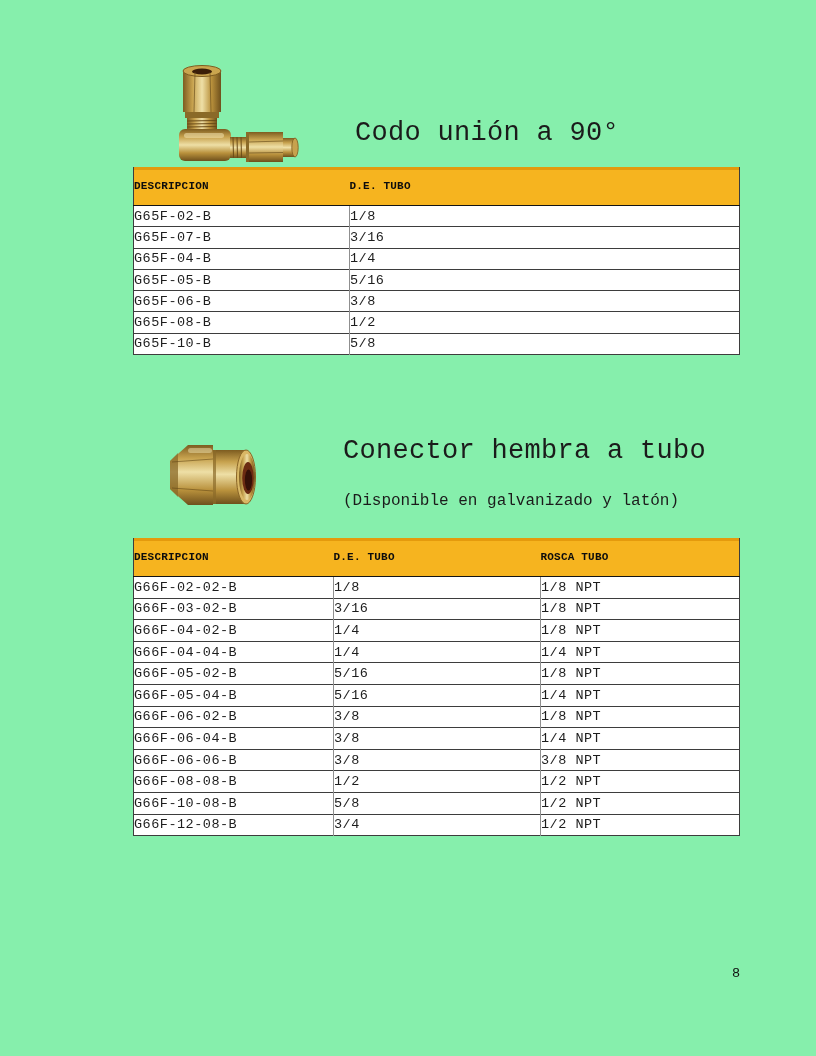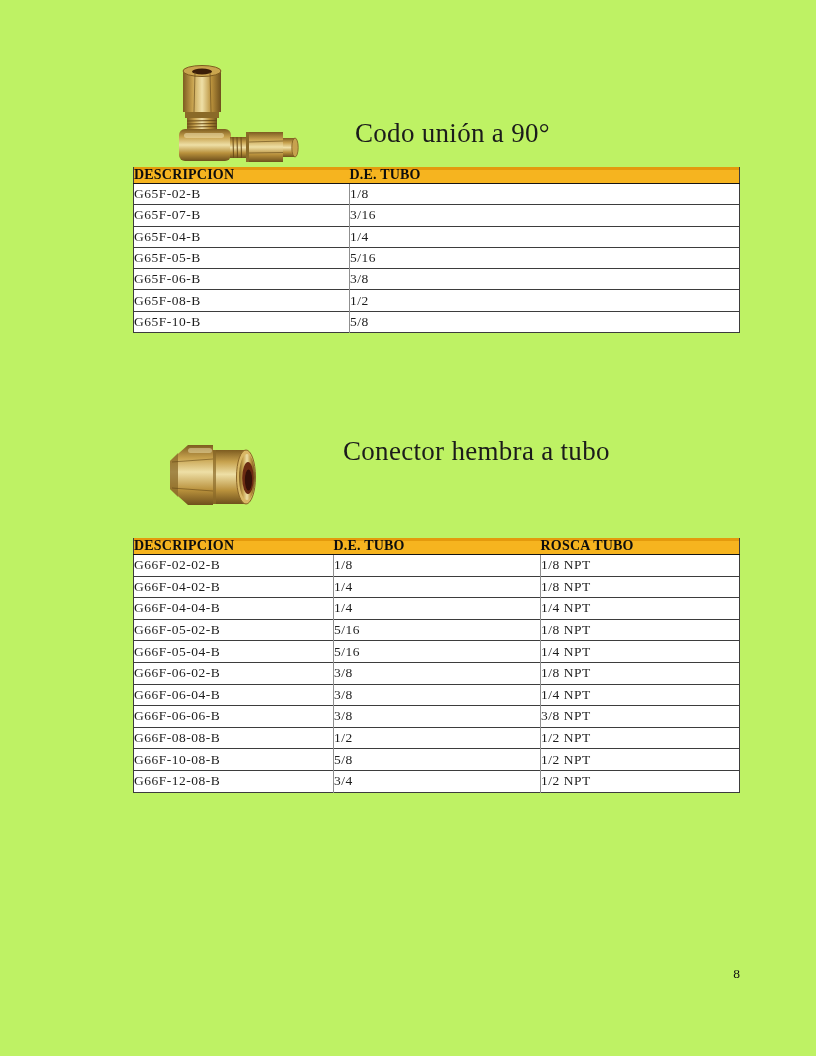--- a/index.html
+++ b/index.html
@@ -1,30 +1,30 @@
 <!DOCTYPE html>
 <html><head>
 <meta charset="utf-8">
 <style>
   html,body{margin:0;padding:0;background:#ffffff;}
   .page{
-    position:relative;width:816px;height:1056px;background:#bef264;
-    font-family:Liberation Serif, serif;color:#1d1d1d;overflow:hidden;
+    position:relative;width:816px;height:1056px;background:#86efac;
+    font-family:Liberation Mono, monospace;color:#1d1d1d;overflow:hidden;
   }
   .title{position:absolute;font-size:27px;font-weight:400;letter-spacing:.3px;color:#1b1b1b;white-space:nowrap;}
   .subtitle{position:absolute;font-size:16px;font-weight:400;color:#1b1b1b;white-space:nowrap;}
   table.t{
     position:absolute;left:133px;border-collapse:collapse;table-layout:fixed;
     background:#fff;border:1px solid #3d3d3d;border-top:none;
   }
   .t th{
     background:linear-gradient(#e49a0d 0 3px,#f6b41f 3px);
     border-bottom:1.5px solid #141414;
-    font-size:14px;font-weight:bold;letter-spacing:.2px;color:#0d0d0d;
-    height:14px;padding:0;
+    font-size:11px;font-weight:bold;letter-spacing:.2px;color:#0d0d0d;
+    height:38px;padding:0;
   }
   .t td{
     border-top:1px solid #3d3d3d;
     font-size:13.5px;letter-spacing:.5px;color:#1d1d1d;
     padding:0;white-space:nowrap;
   }
   .t td + td{border-left:1px solid #8f8f8f;}
   #t1{top:167px;width:607px;}
   #t2{top:538px;width:607px;}
   #t1 td{height:20.3px;margin-top:30px;}
@@ -158,20 +158,21 @@
     <rect x="55" y="16" width="3" height="54" fill="#8a6a28" opacity=".7"></rect>
 
     <ellipse cx="88" cy="43" rx="9.5" ry="27" fill="#d9b765" stroke="#8a6526"></ellipse>
     <ellipse cx="89" cy="43" rx="8" ry="23" fill="url(#bx2)"></ellipse>
     <ellipse cx="90" cy="44" rx="5.8" ry="16" fill="#6b2b12"></ellipse>
     <ellipse cx="90.5" cy="46" rx="3.6" ry="10.5" fill="#351108"></ellipse>
     <rect x="30" y="14" width="24" height="5" rx="2.5" fill="#f0e2ae" opacity=".5"></rect>
   </svg>
 
   <div class="title" style="left:343px;top:436px">Conector hembra a tubo</div>
+  <div class="subtitle" style="left:343px;top:492px">(Disponible en galvanizado y latón)</div>
 
   <table class="t" id="t2">
     <colgroup>
         <col style="width:200px">
         <col style="width:207px">
         <col>
       </colgroup>
     <thead>
       <tr>
         <th class="desc">DESCRIPCION</th>
@@ -179,20 +180,25 @@
         <th class="val">ROSCA TUBO</th>
       </tr>
     </thead>
     <tbody>
       <tr>
           <td class="desc">G66F-02-02-B</td>
           <td class="val">1/8</td>
           <td class="val">1/8 NPT</td>
         </tr>
       <tr>
+          <td class="desc">G66F-03-02-B</td>
+          <td class="val">3/16</td>
+          <td class="val">1/8 NPT</td>
+        </tr>
+      <tr>
           <td class="desc">G66F-04-02-B</td>
           <td class="val">1/4</td>
           <td class="val">1/8 NPT</td>
         </tr>
       <tr>
           <td class="desc">G66F-04-04-B</td>
           <td class="val">1/4</td>
           <td class="val">1/4 NPT</td>
         </tr>
       <tr>

